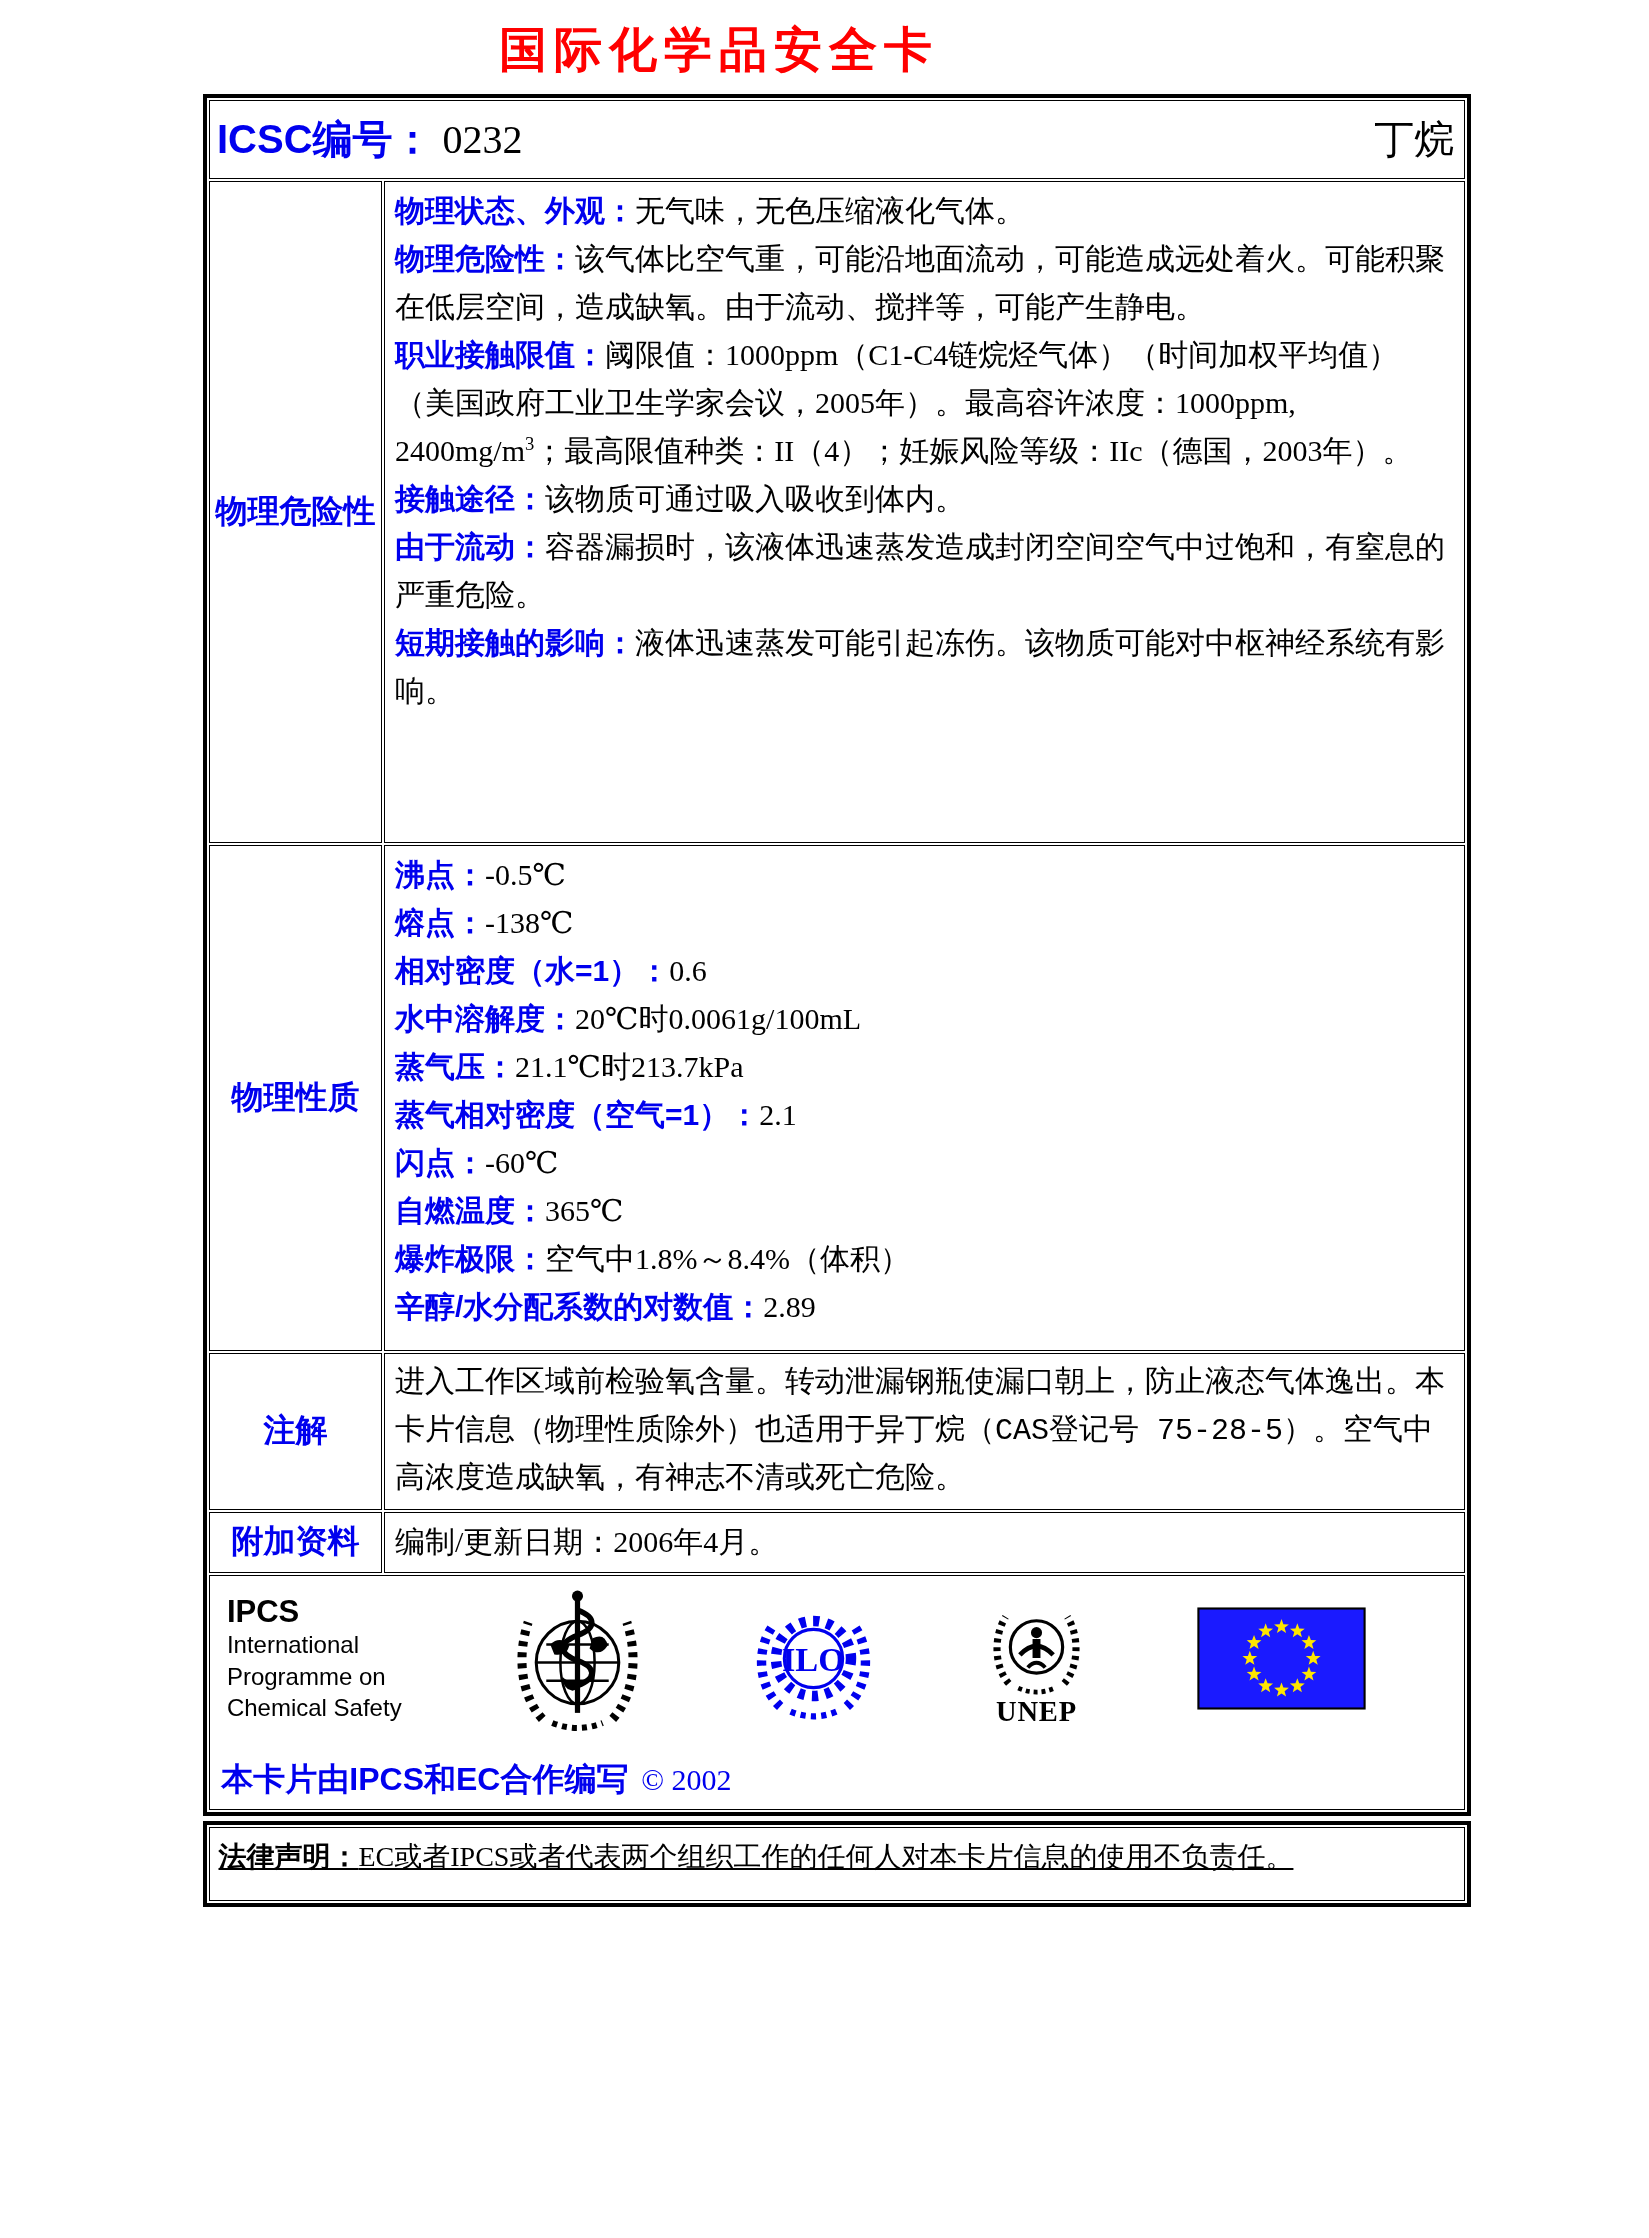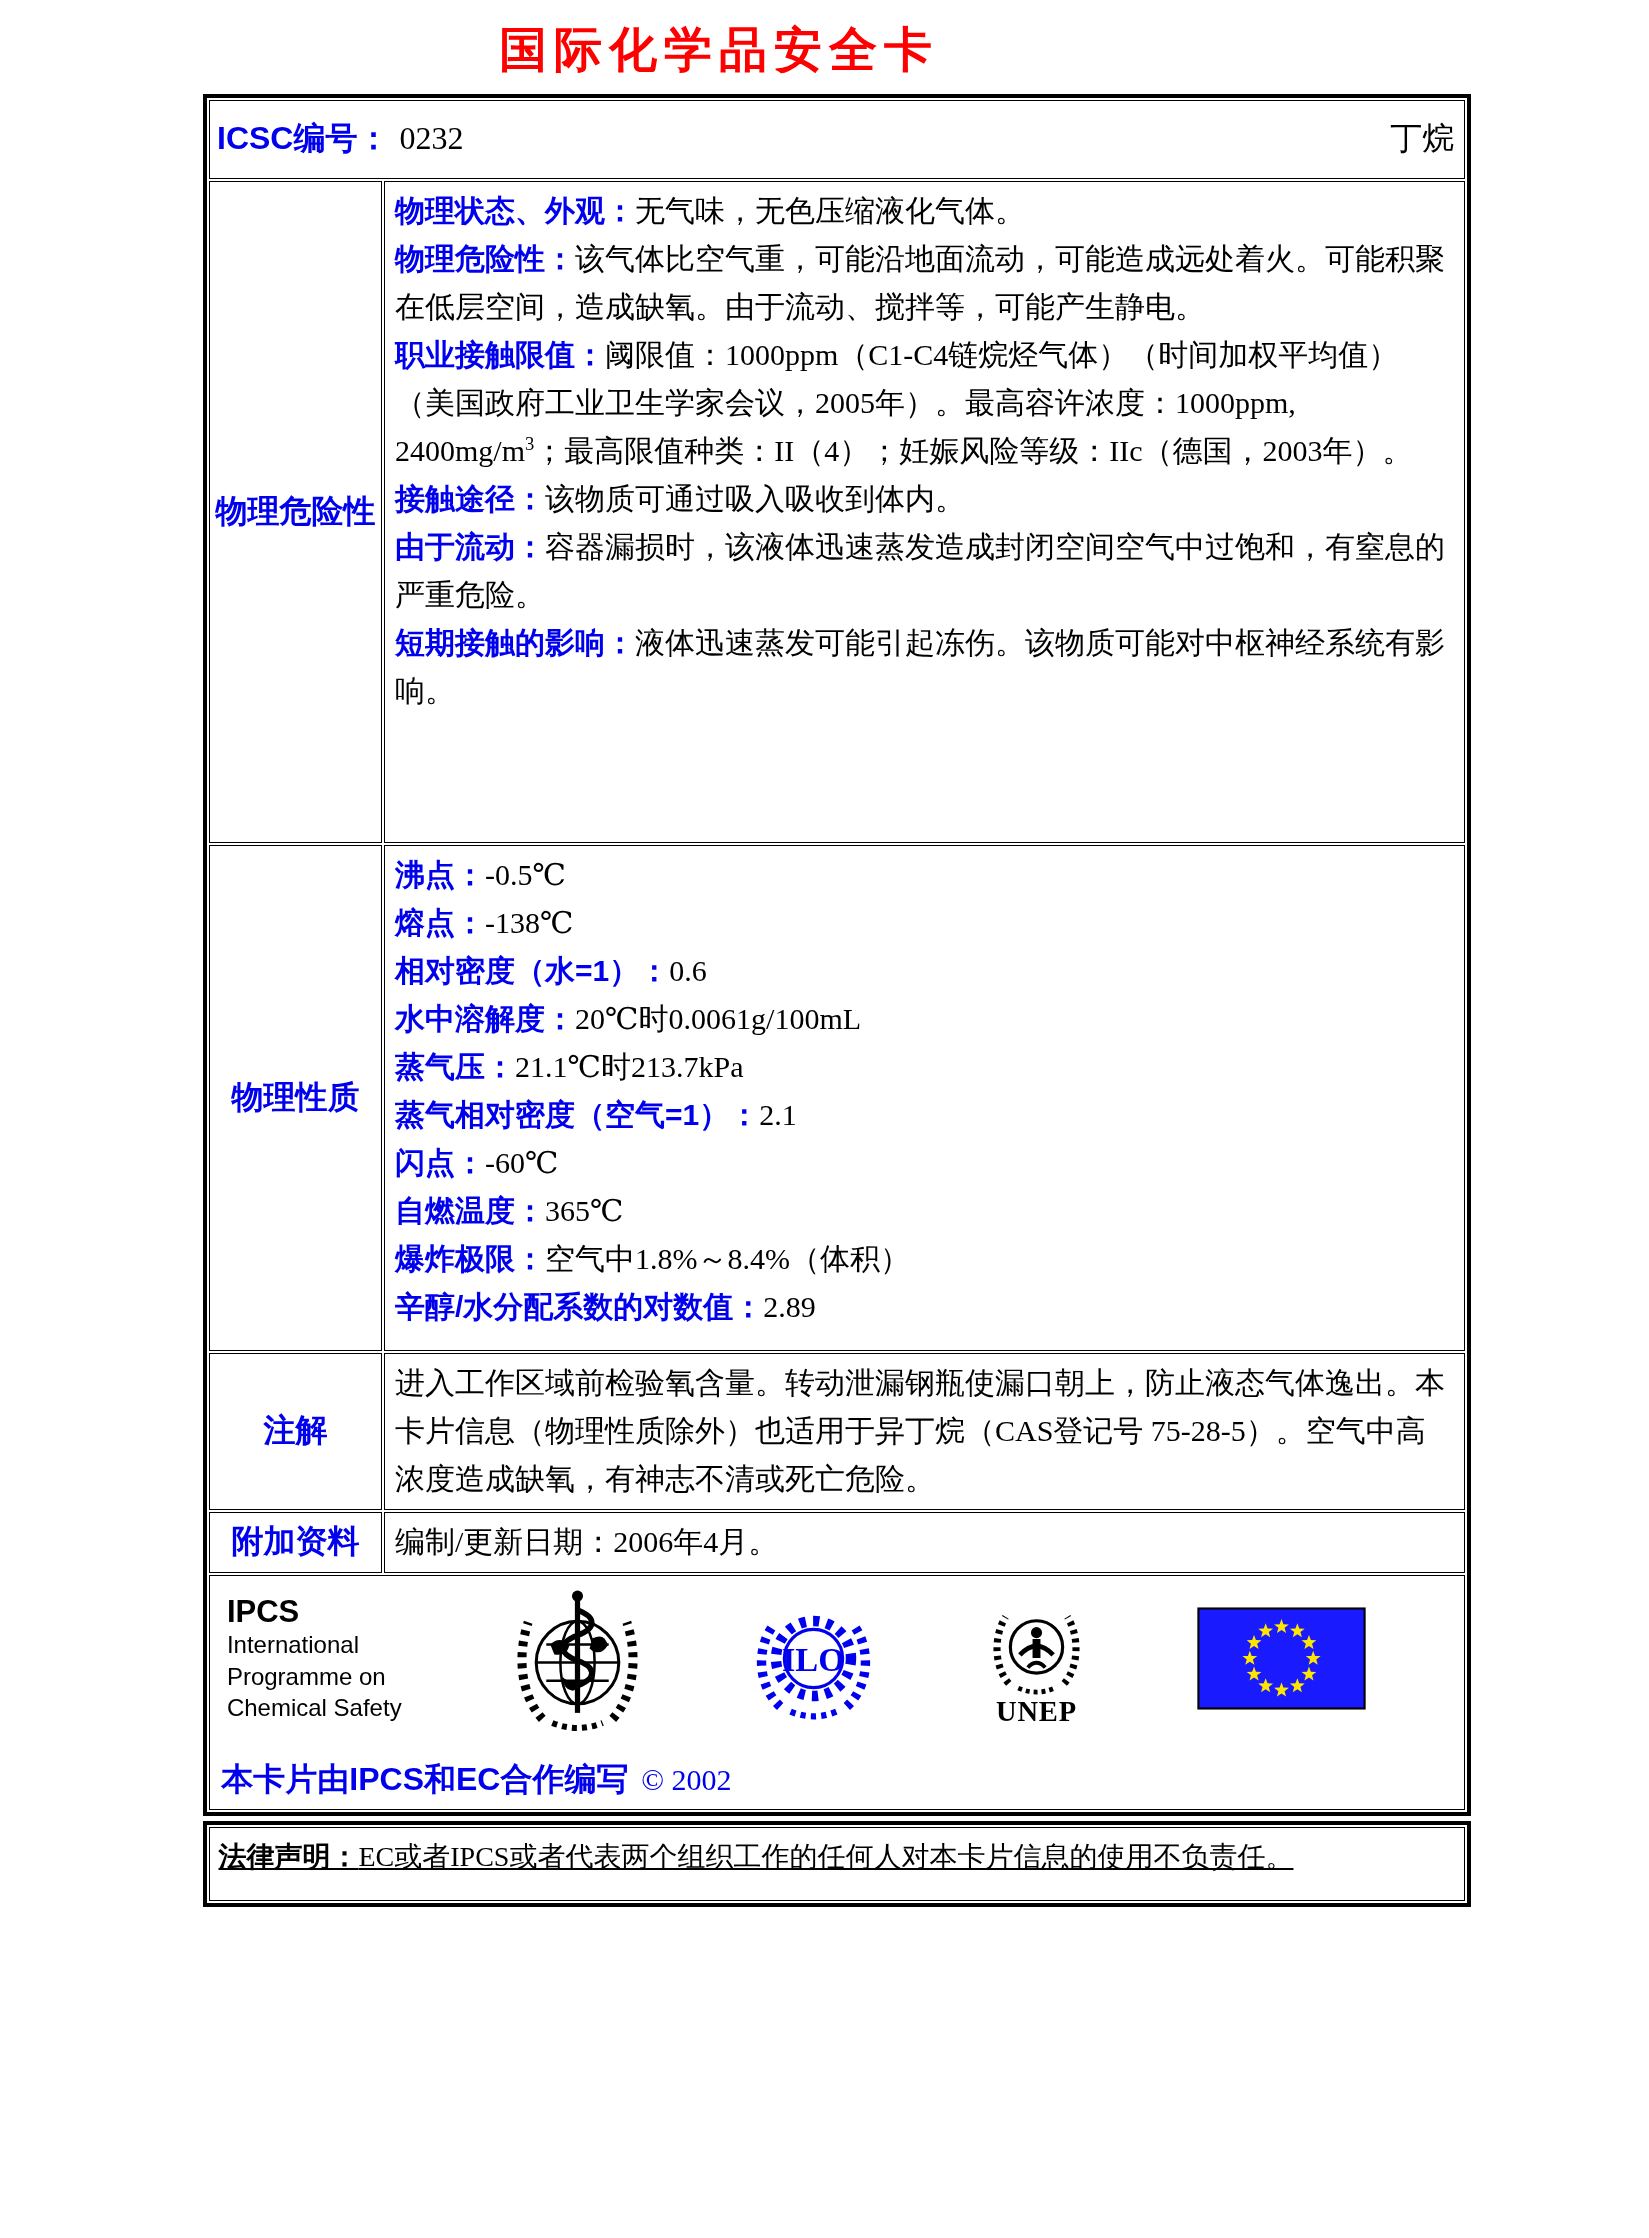--- a/index.html
+++ b/index.html
@@ -27,32 +27,32 @@
   }
   td.cell{border:1.4px solid #000;box-sizing:border-box;background:#fff;}
   td.label-cell{
     text-align:center;vertical-align:middle;
     color:var(--accent,#00f);font-weight:bold;font-size:32px;
     font-family:"Liberation Sans","DejaVu Sans",sans-serif;
   }
   td.content-cell{
     vertical-align:top;padding:5.6px 10px;font-size:30px;line-height:1.6;
   }
-  .header-cell{height:79px;vertical-align:middle;padding:0 7px;font-size:32px;}
+  .header-cell{height:79px;vertical-align:middle;padding:0 7px;font-size:40px;}
   .header-flex{display:flex;justify-content:space-between;align-items:center;}
   .hdr-label{
     color:var(--accent,#00f);font-weight:bold;
     font-family:"Liberation Sans","DejaVu Sans",sans-serif;
   }
   .hdr-num{margin-left:10px;}
   .hdr-name{padding-right:2.8px;}
   .c-important{height:662px;line-height:1.6;}
   .c-physical{height:506px;line-height:1.64;padding-top:12.7px;}
   .c-env{height:106px;}
-  .c-notes{height:115px;line-height:1.3;font-size:29px;vertical-align:middle;padding:4.2px 10px;}
+  .c-notes{height:115px;line-height:1.3;font-size:29px;vertical-align:middle;padding:4.2px 10px;font-family:Liberation Mono, monospace;}
   .c-add{height:42px;vertical-align:middle;padding:2.8px 10px;}
   .item-label{
     color:var(--accent,#00f);font-weight:bold;
     font-family:"Liberation Sans","DejaVu Sans",sans-serif;
   }
   sup{font-size:0.62em;}
   .logos-cell{height:194px;padding:7px 11.3px;vertical-align:middle;}
   .logos-row{display:flex;align-items:center;justify-content:space-between;padding:1.4px 87px 0 5.6px;gap:43px;}
   .ipcs-block{font-family:"Liberation Sans","DejaVu Sans",sans-serif;width:176px;}
   .ipcs-acro{font-size:31px;font-weight:bold;line-height:1.15;}

